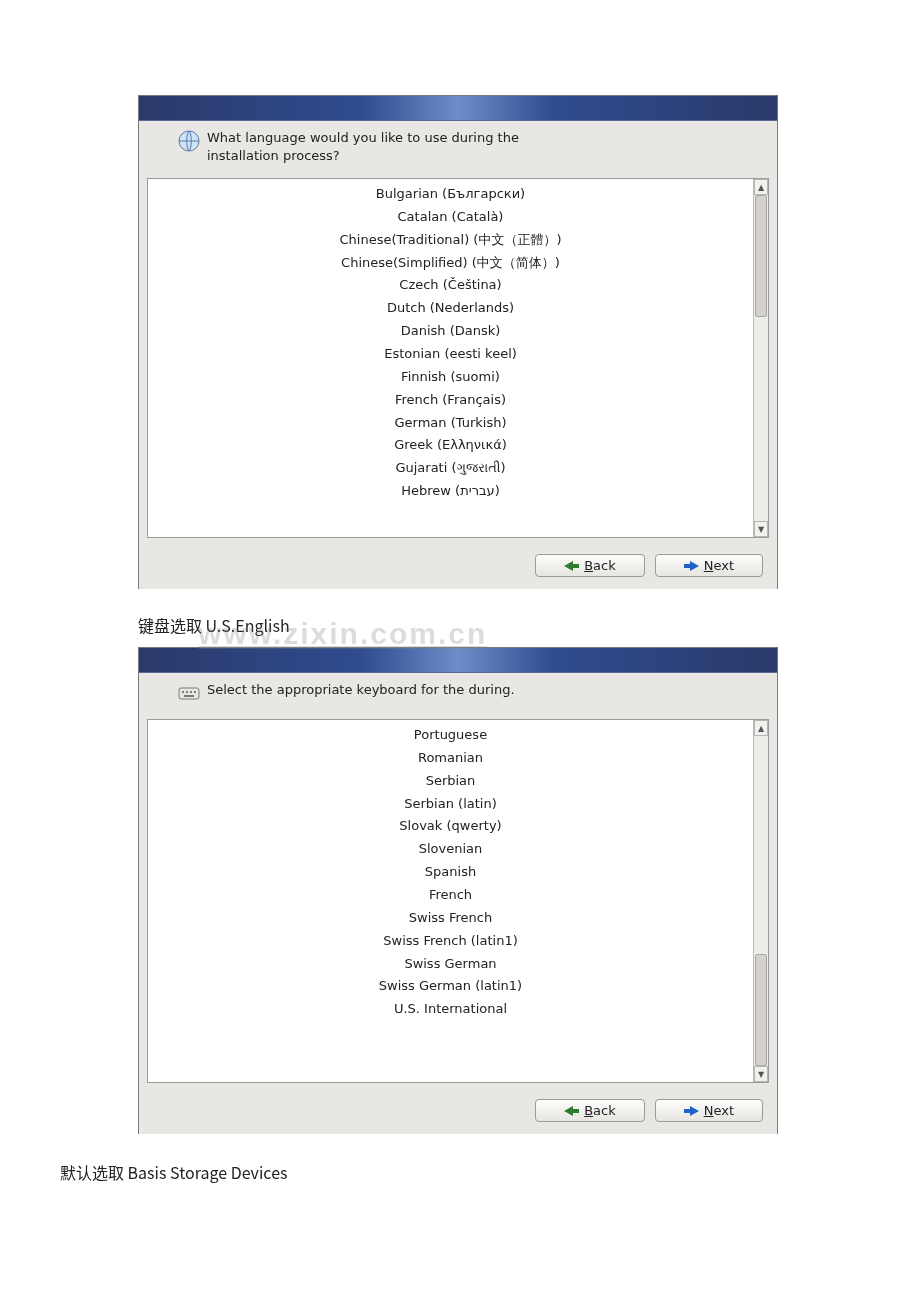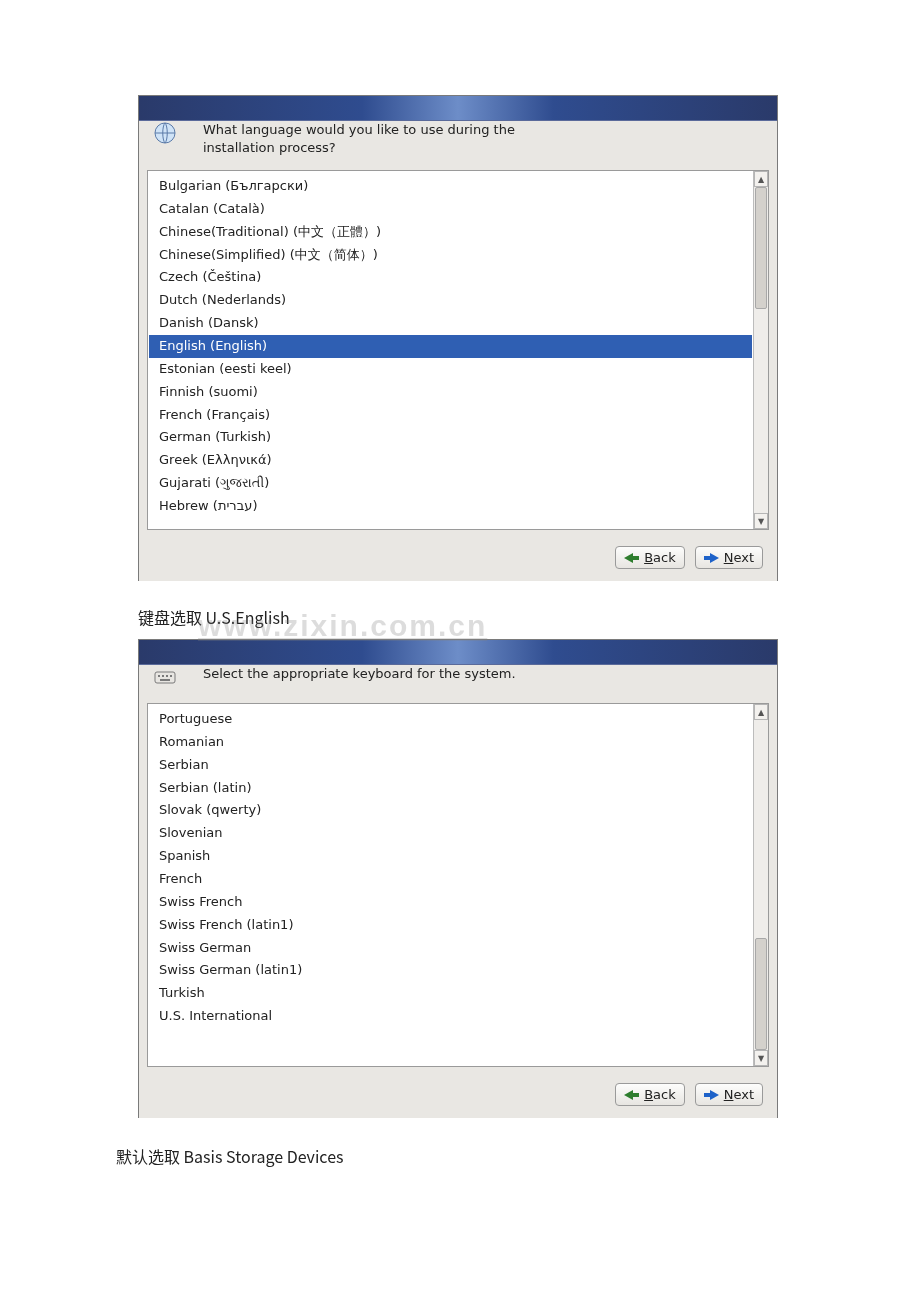--- a/index.html
+++ b/index.html
@@ -25,22 +25,23 @@
     box-sizing: border-box;
   }
   .banner {
     height: 24px;
     background: linear-gradient(90deg, #2a3a6a 0%, #2f4c8f 35%, #6d8dc8 50%, #2f4c8f 65%, #2a3a6a 100%);
     border-bottom: 1px solid #5a6a9a;
   }
   .prompt-row {
     display: flex;
     align-items: flex-start;
-    padding: 0 14px 14px 14px;
-    gap: 26px;
+    padding: 8px 14px 14px 14px;
+    gap: 6px;
+    margin-left: 24px;
   }
   .prompt-icon {
     width: 24px;
     height: 24px;
     flex: 0 0 24px;
   }
   .prompt-icon svg { display:block; }
   .prompt-text {
     font-size: 13px;
     line-height: 1.35;
@@ -52,20 +53,21 @@
     border: 1px solid #9a9a9a;
     background: #fff;
     position: relative;
     display: flex;
     height: 358px;
   }
   .listbox {
     flex: 1 1 auto;
     overflow: hidden;
     padding: 4px 1px;
+    text-align: center;
   }
   .list-item {
     padding: 2px 10px;
     font-size: 13px;
     line-height: 1.45;
     white-space: nowrap;
     cursor: default;
   }
   .list-item.selected {
     background: #2f5fb3;
@@ -107,21 +109,21 @@
   .btn-row {
     display:flex;
     justify-content:flex-end;
     gap:10px;
     padding: 10px 14px 12px 14px;
   }
   .wiz-btn {
     display:flex;
     align-items:center;
     gap:5px;
-    padding: 3px 8px;
+    padding: 3px 28px;
     font-size: 13px;
     border:1px solid #9a9a9a;
     border-radius:4px;
     background:linear-gradient(#fdfdfc,#e7e5e1);
     color:#222;
     cursor:pointer;
   }
   .wiz-btn .u { text-decoration: underline; }
   .arrow-left {
     width:0;height:0;border-top:5px solid transparent;border-bottom:5px solid transparent;border-right:9px solid #2e7d2e;
@@ -149,21 +151,21 @@
     letter-spacing:2px;
     color:rgba(130,130,130,0.28);
     font-weight:600;
     pointer-events:none;
     white-space:nowrap;
     font-family: Arial, sans-serif;
     text-decoration: underline;
   }
 
   .caption2 {
-    margin: 26px 0 40px 116px;
+    margin: 26px 0 40px 60px;
     font-size: 16px;
     font-family: "Noto Sans CJK SC", "Microsoft YaHei", sans-serif;
     color:#222;
   }
 
   
   .list-wrap.kbd { height: 362px; }
 </style>
 </head>
 <body>
@@ -185,21 +187,20 @@
 
     <div class="list-wrap">
       <div class="listbox" id="lang-list">
           <div class="list-item">Bulgarian (Български)</div>
           <div class="list-item">Catalan (Català)</div>
           <div class="list-item">Chinese(Traditional) (中文（正體）)</div>
           <div class="list-item">Chinese(Simplified) (中文（简体）)</div>
           <div class="list-item">Czech (Čeština)</div>
           <div class="list-item">Dutch (Nederlands)</div>
           <div class="list-item">Danish (Dansk)</div>
-          <div class="list-item selected">English (English)</div>
           <div class="list-item">Estonian (eesti keel)</div>
           <div class="list-item">Finnish (suomi)</div>
           <div class="list-item">French (Français)</div>
           <div class="list-item">German (Turkish)</div>
           <div class="list-item">Greek (Ελληνικά)</div>
           <div class="list-item">Gujarati (ગુજરાતી)</div>
           <div class="list-item">Hebrew (עברית)</div>
         </div>
       <div class="scrollbar">
         <div class="sb-btn">▲</div>
@@ -240,38 +241,37 @@
       <div class="prompt-icon">
         <svg viewBox="0 0 24 24" width="24" height="24">
           <rect x="2" y="7" width="20" height="11" rx="2" fill="#e8e6e2" stroke="#7a7a7a" stroke-width="1"></rect>
           <rect x="5" y="10" width="2" height="2" fill="#7a7a7a"></rect>
             <rect x="9" y="10" width="2" height="2" fill="#7a7a7a"></rect>
             <rect x="13" y="10" width="2" height="2" fill="#7a7a7a"></rect>
             <rect x="17" y="10" width="2" height="2" fill="#7a7a7a"></rect>
           <rect x="7" y="14" width="10" height="2" fill="#7a7a7a"></rect>
         </svg>
       </div>
-      <div class="prompt-text">Select the appropriate keyboard for the system.</div>
+      <div class="prompt-text">Select the appropriate keyboard for the during.</div>
     </div>
 
     <div class="list-wrap kbd">
       <div class="listbox" id="kbd-list">
           <div class="list-item">Portuguese</div>
           <div class="list-item">Romanian</div>
           <div class="list-item">Serbian</div>
           <div class="list-item">Serbian (latin)</div>
           <div class="list-item">Slovak (qwerty)</div>
           <div class="list-item">Slovenian</div>
           <div class="list-item">Spanish</div>
           <div class="list-item">French</div>
           <div class="list-item">Swiss French</div>
           <div class="list-item">Swiss French (latin1)</div>
           <div class="list-item">Swiss German</div>
           <div class="list-item">Swiss German (latin1)</div>
-          <div class="list-item">Turkish</div>
           <div class="list-item">U.S. International</div>
         </div>
       <div class="scrollbar">
         <div class="sb-btn">▲</div>
         <div class="sb-track">
           <div class="sb-thumb thumb-bottom"></div>
         </div>
         <div class="sb-btn">▼</div>
       </div>
     </div>

